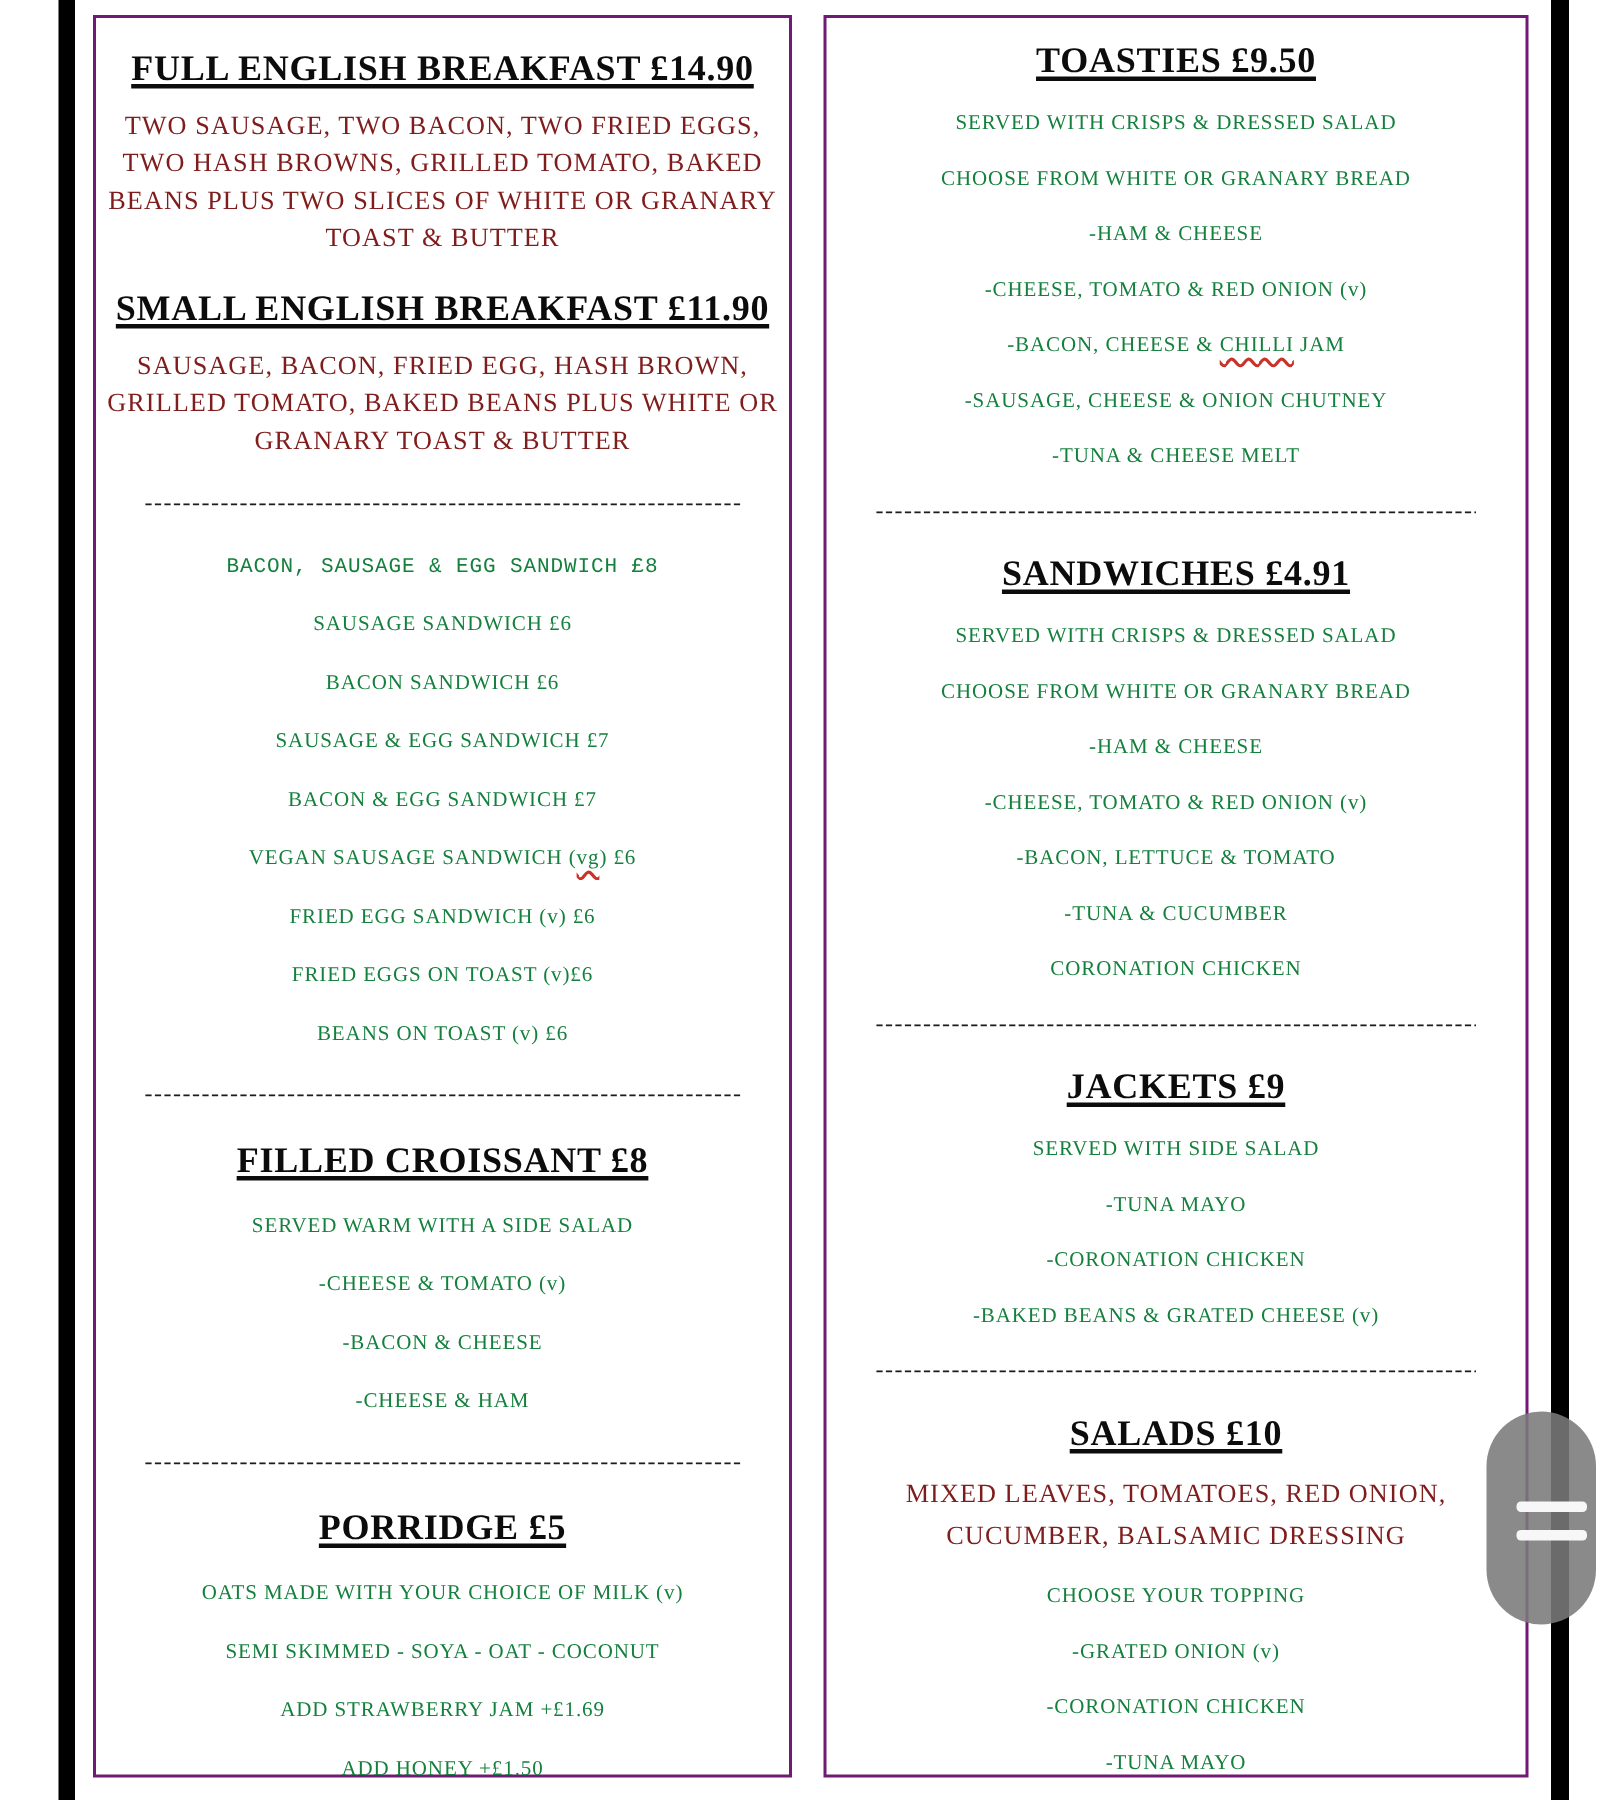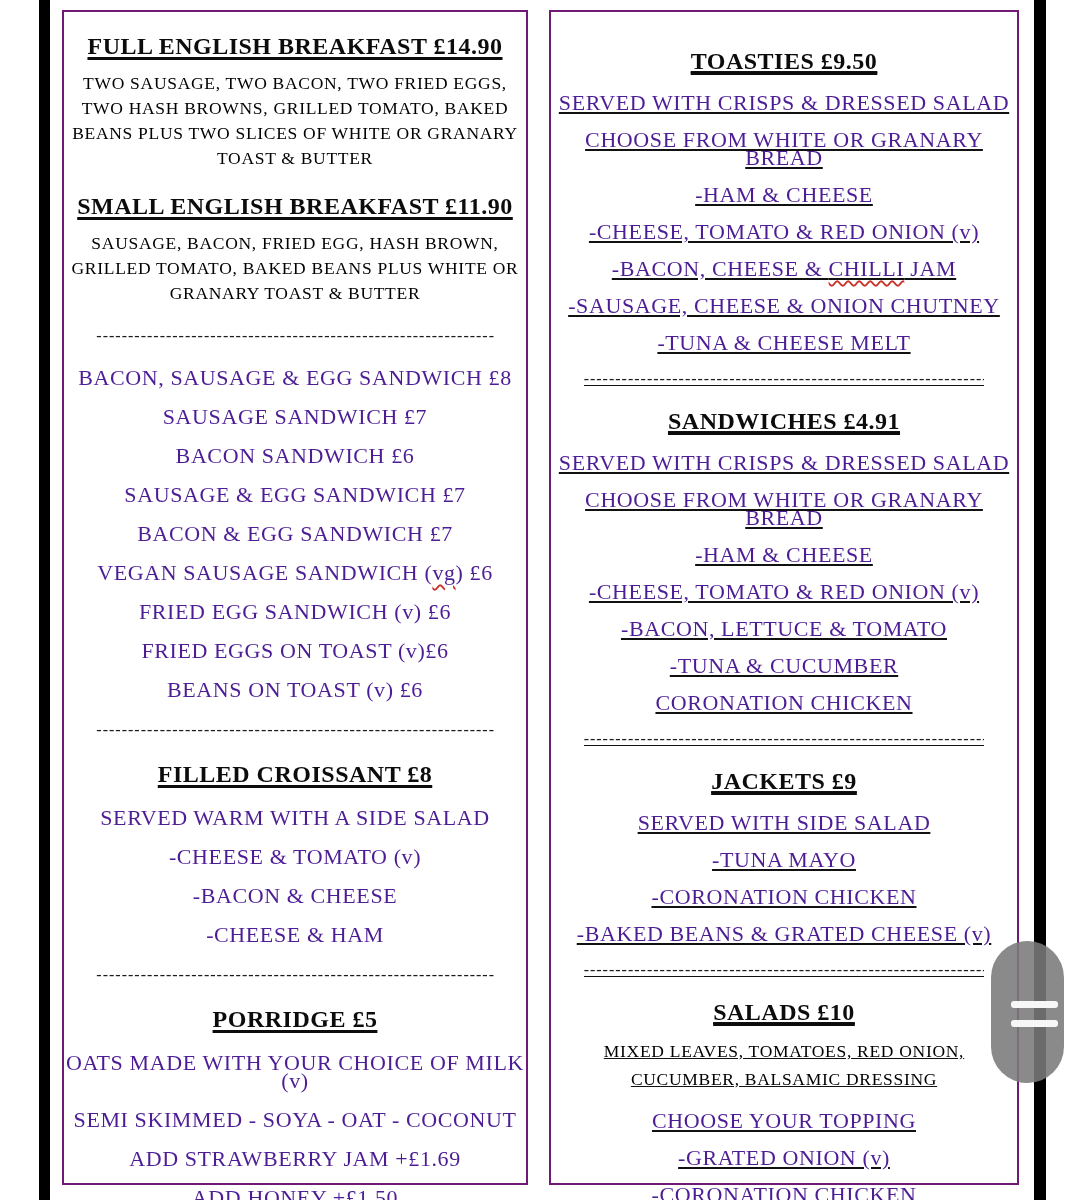--- a/index.html
+++ b/index.html
@@ -43,46 +43,46 @@
     text-underline-offset: 3px;
     color: #0c0c0c;
     margin: 0 auto;
   }
   .desc {
     font-size: 17.5px;
     letter-spacing: 0.7px;
     line-height: 25px;
     margin: 11px auto 0 auto;
     max-width: 452px;
-    color: #000000;
+    color: #7f1d1d;
   }
   .ln {
-    font-size: 22px;
+    font-size: 14px;
     letter-spacing: 0.6px;
-    color: #4c1d95;
+    color: #15803d;
     margin-top: 21px;
     line-height: 18px;
   }
   .ln.tight { margin-top: 19px; }
   .divider {
     margin: 23px auto 0 auto;
     width: 86%;
     white-space: nowrap;
     overflow: hidden;
     font-size: 16px;
     letter-spacing: 1px;
     color: #1c1c1c;
     line-height: 14px;
   }
   .mt20 { margin-top: 20px; }
   .mt22 { margin-top: 22px; }
   .mt24 { margin-top: 24px; }
-  .mt26 { margin-top: 26px; }
+  .mt26 { margin-top: 26px; font-family: Liberation Mono, monospace; }
   .pad-top-l { padding-top: 21px; }
-  .pad-top-r { padding-top: 36px; text-decoration: underline; }
+  .pad-top-r { padding-top: 16px; }
 
   .sq {
     text-decoration-line: underline;
     text-decoration-style: wavy;
     text-decoration-color: #c9342a;
     text-decoration-thickness: 2px;
     text-underline-offset: 4px;
   }
   .salad-desc { max-width: 412px; line-height: 28px; }
 
@@ -118,21 +118,21 @@
   <div class="sec-title">FULL ENGLISH BREAKFAST £14.90</div>
   <p class="desc">TWO SAUSAGE, TWO BACON, TWO FRIED EGGS, TWO HASH BROWNS, GRILLED TOMATO, BAKED BEANS PLUS TWO SLICES OF WHITE OR GRANARY TOAST &amp; BUTTER</p>
 
   <div class="sec-title mt22">SMALL ENGLISH BREAKFAST £11.90</div>
   <p class="desc">SAUSAGE, BACON, FRIED EGG, HASH BROWN, GRILLED TOMATO, BAKED BEANS PLUS WHITE OR GRANARY TOAST &amp; BUTTER</p>
 
   <div class="divider">----------------------------------------------------------------</div>
 
   <div>
     <div class="ln mt26">BACON, SAUSAGE &amp; EGG SANDWICH £8</div>
-    <div class="ln">SAUSAGE SANDWICH £7</div>
+    <div class="ln">SAUSAGE SANDWICH £6</div>
     <div class="ln">BACON SANDWICH £6</div>
     <div class="ln">SAUSAGE &amp; EGG SANDWICH £7</div>
     <div class="ln">BACON &amp; EGG SANDWICH £7</div>
     <div class="ln"><span>VEGAN SAUSAGE SANDWICH (</span><span class="sq">vg</span><span>) £6</span></div>
     <div class="ln">FRIED EGG SANDWICH (v) £6</div>
     <div class="ln">FRIED EGGS ON TOAST (v)£6</div>
     <div class="ln">BEANS ON TOAST (v) £6</div>
   </div>
 
   <div class="divider mt24">----------------------------------------------------------------</div>

